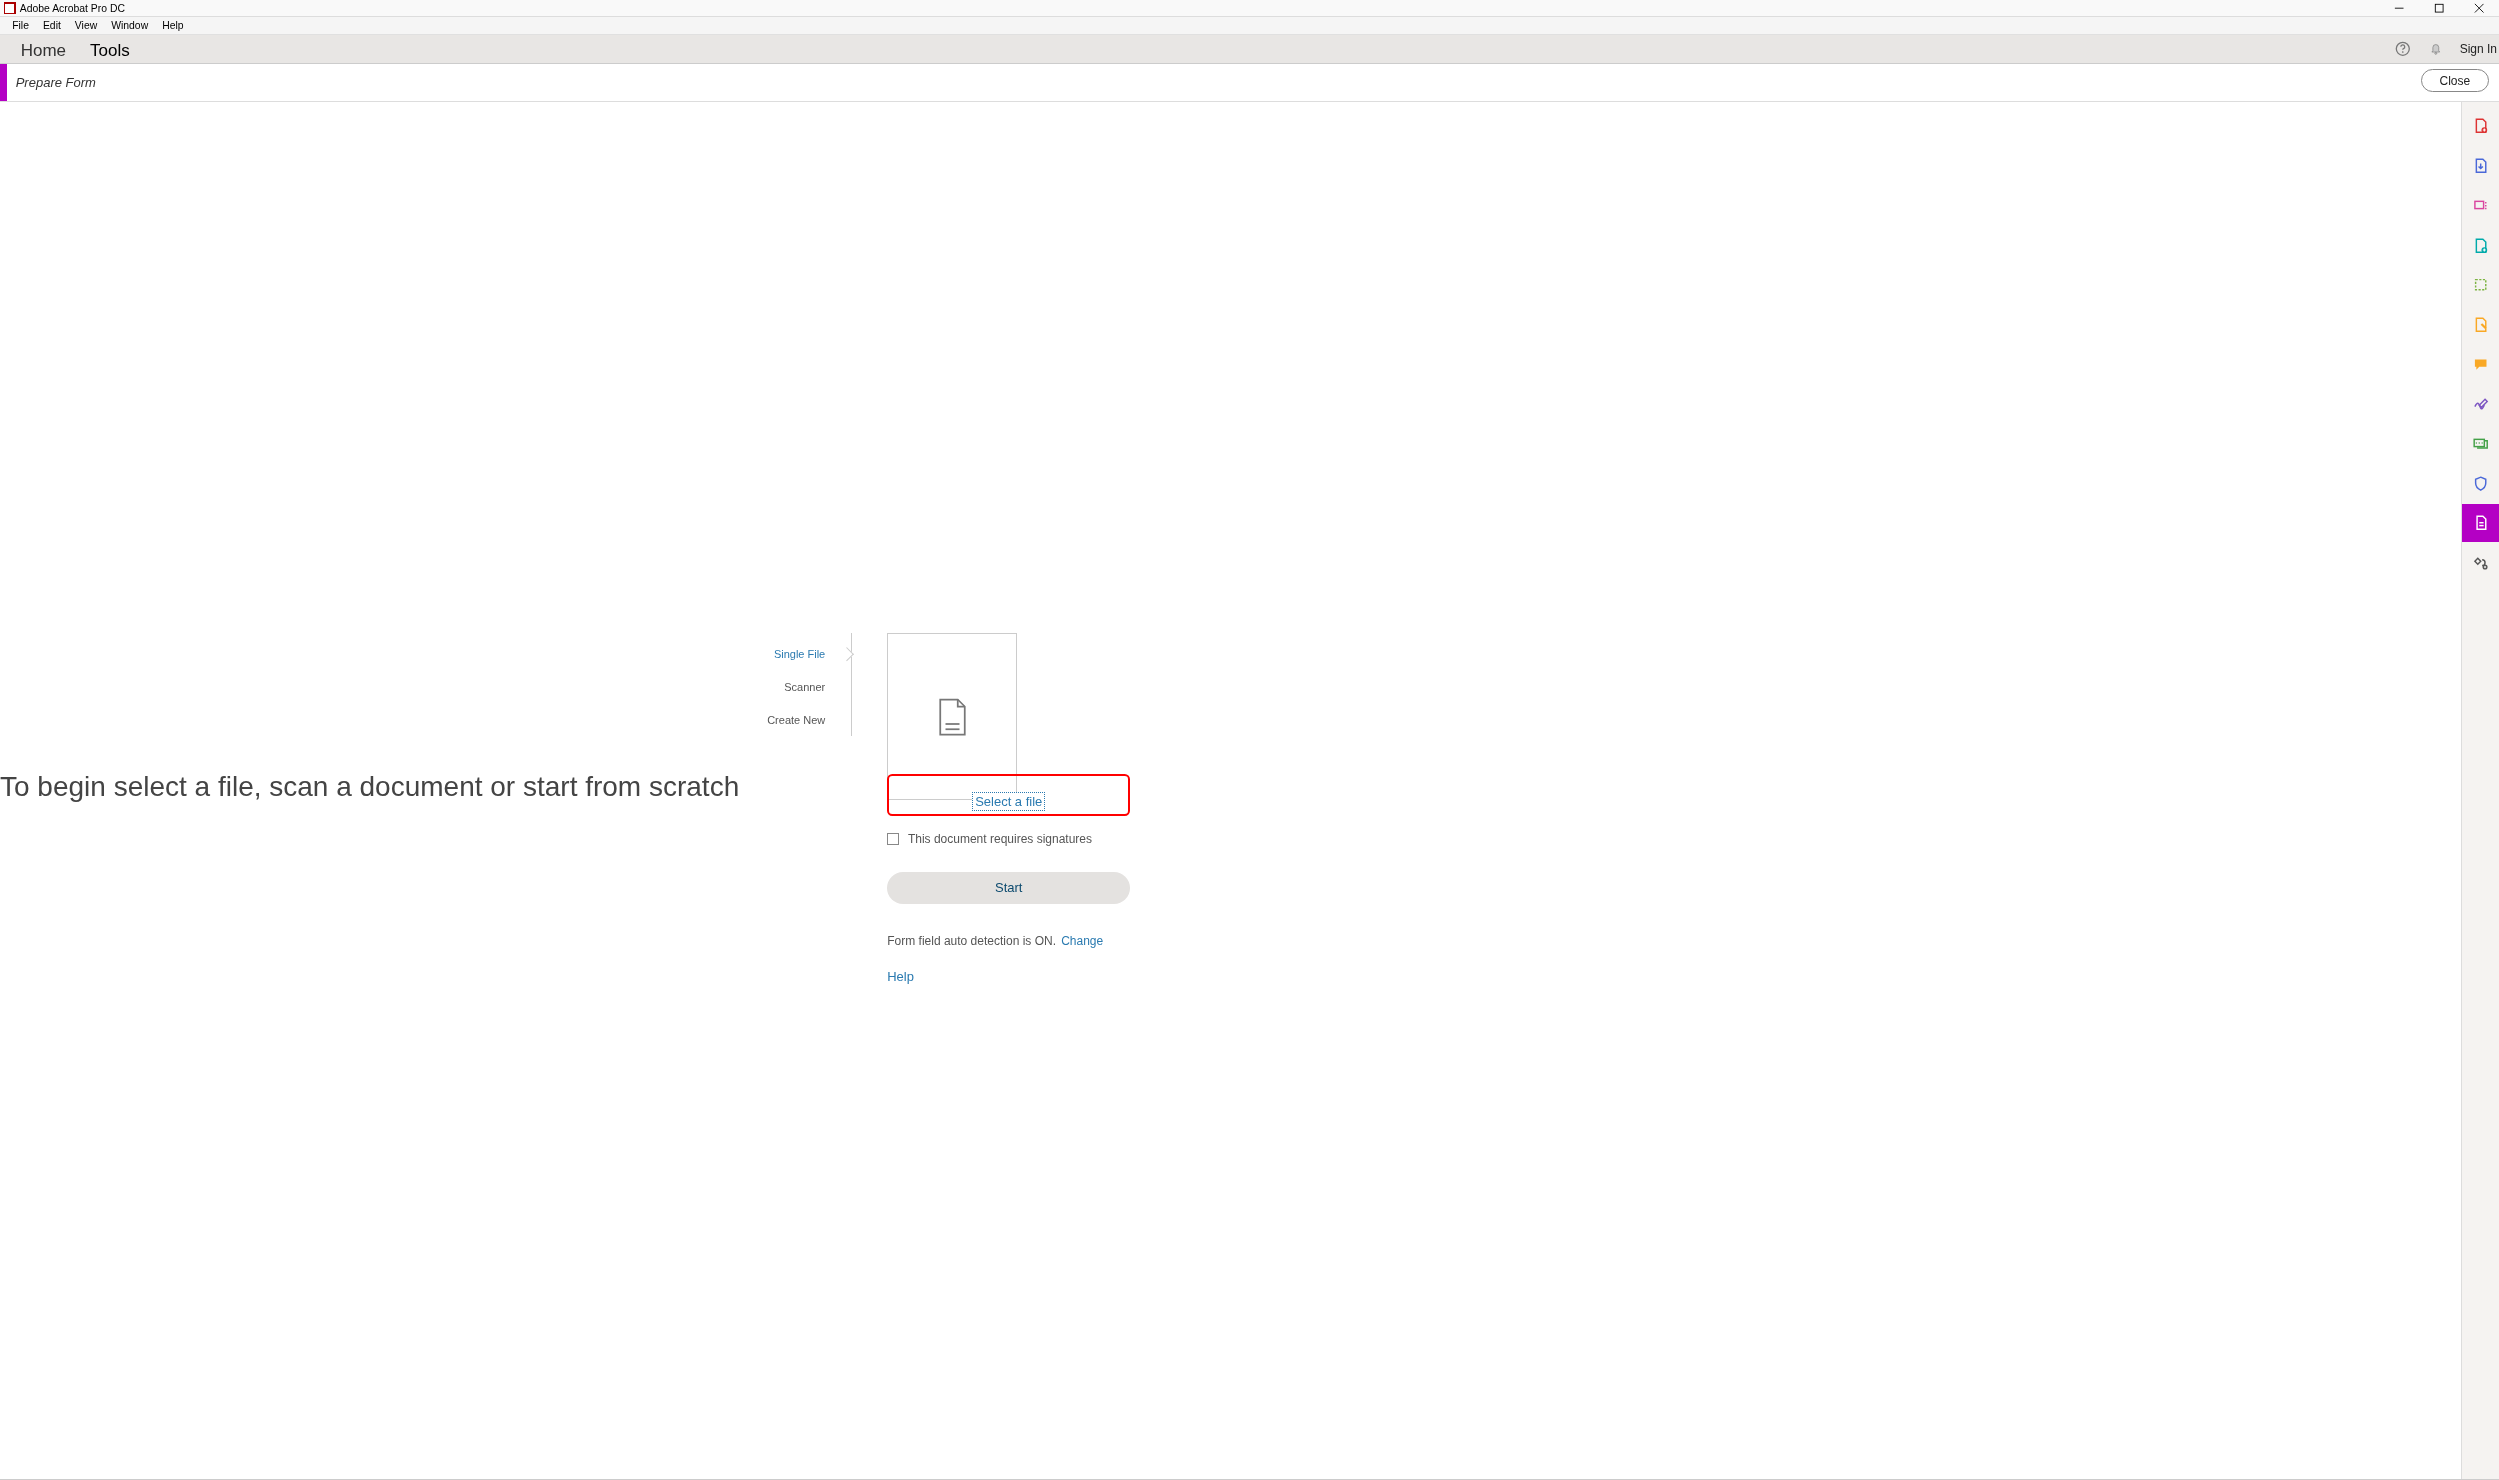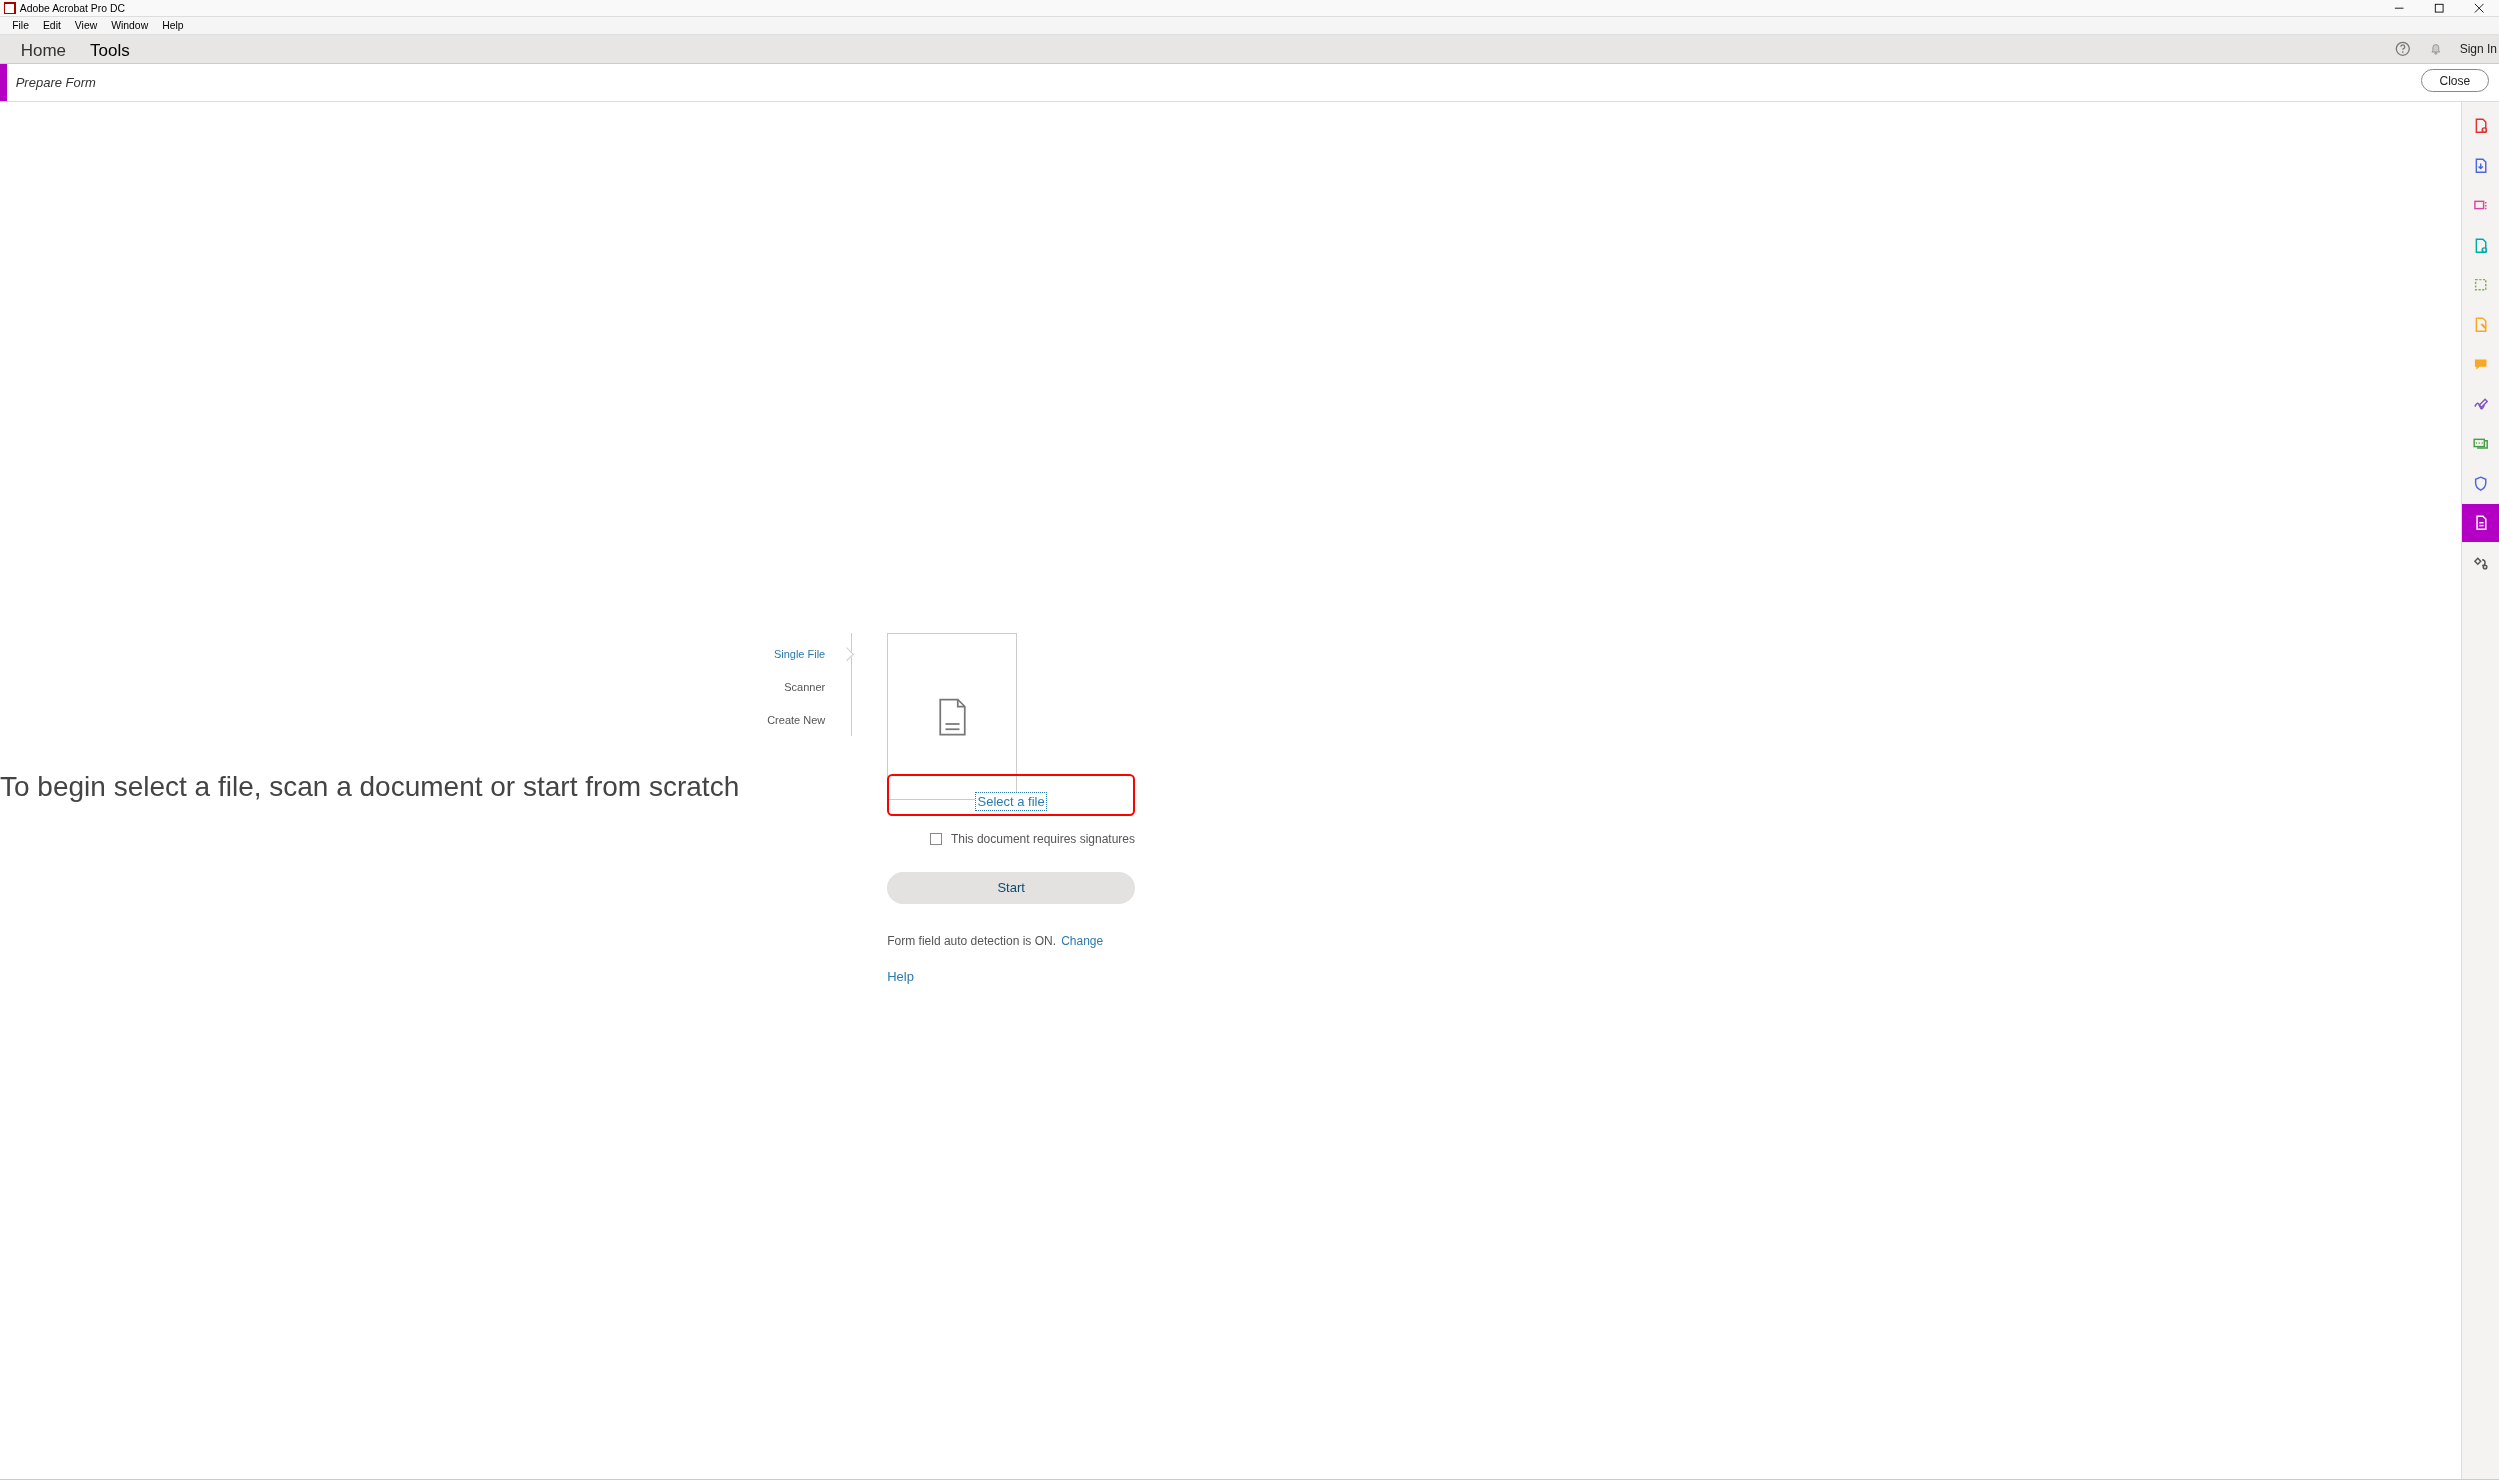--- a/index.html
+++ b/index.html
@@ -131,21 +131,21 @@
       position: relative; z-index: 2;
     }
     .select-link {
       color: #2a7ab0; font-size: 13px;
       border: 0.9px dotted #2a7ab0; padding: 0.9px 1.7px;
       background: #fff;
     }
 
     .checkbox-row {
       margin-top: 15.6px; display: flex; align-items: center; gap: 8.7px;
-      font-size: 12px; color: #555; margin-left: 43px;
+      font-size: 12px; color: #555;
     }
     .checkbox-box { width: 12px; height: 12px; border: 0.9px solid #888; background: #fff; }
 
     .start-btn {
       margin-top: 26px; padding: 8.7px 22.6px; border: none;
       border-radius: 17.4px; background: #e4e2e0; color: #0c4a6e;
       font-size: 13px;
     }
 
     .auto-detect-row {

